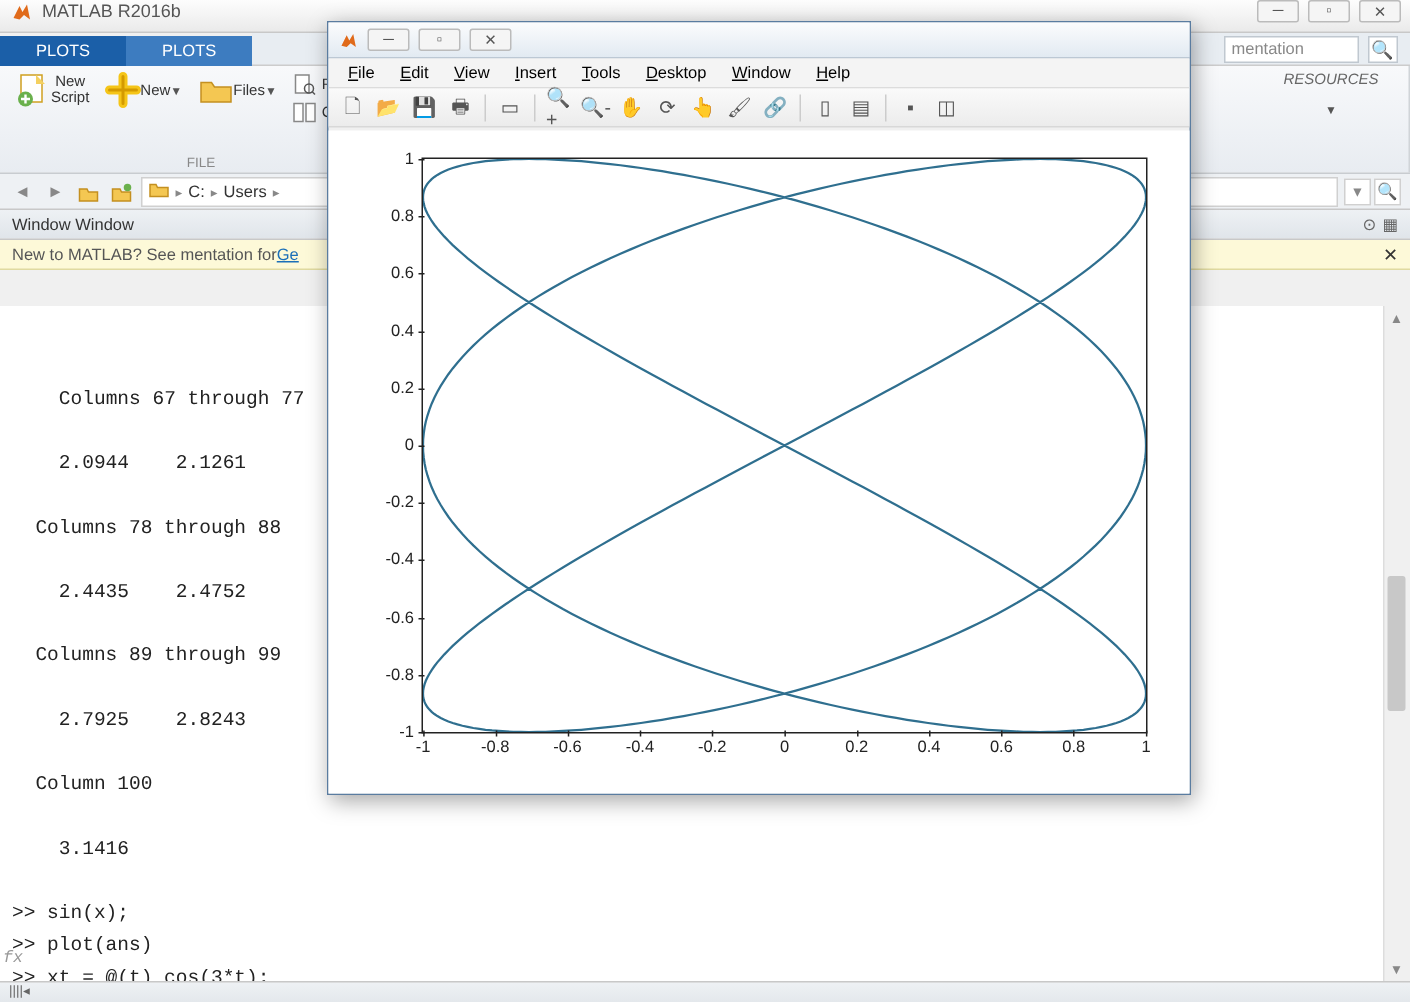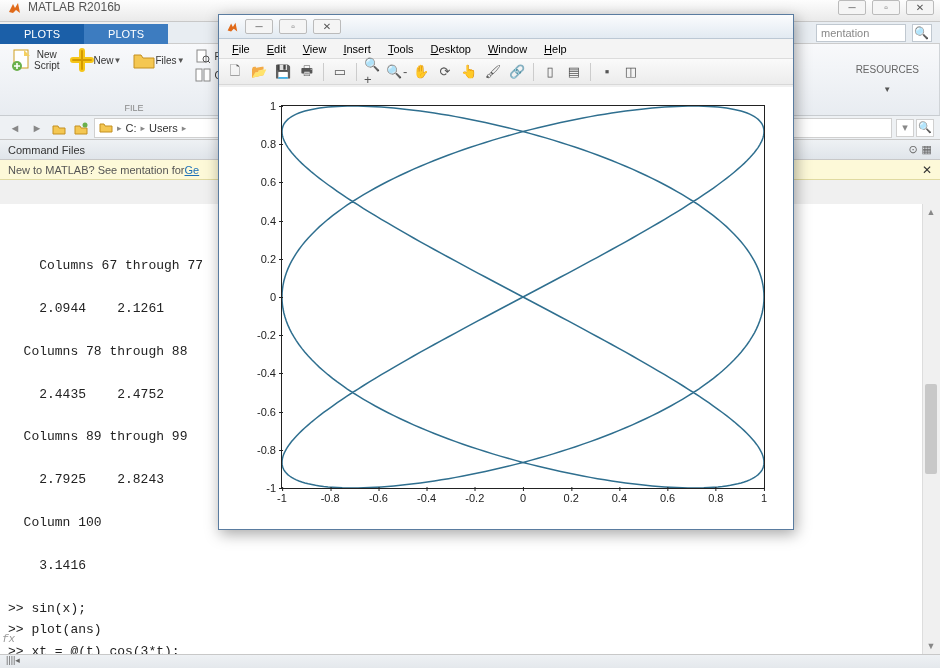--- a/index.html
+++ b/index.html
@@ -24,21 +24,21 @@
 .toolstrip { height: 72px; background: linear-gradient(#f8f9fb, #e8ecf1); border-bottom: 1px solid #c8ccd0; display: flex; }
 .toolgroup { border-right: 1px solid #d0d4d8; padding: 4px 10px 2px; display: flex; flex-direction: column; }
 .toolgroup-body { display: flex; gap: 10px; flex: 1; align-items: flex-start; }
 .toolgroup-label { text-align: center; font-size: 9px; color: #888; text-transform: uppercase; padding-top: 2px; }
 .bigbtn { display: flex; flex-direction: row; align-items: center; gap: 0; font-size: 10px; color: #333; cursor: pointer; min-width: 40px; }
 .bigbtn .ico { width: 24px; height: 24px; }
 .smallbtn-col { display: flex; flex-direction: column; gap: 3px; }
 .smallbtn { display: flex; align-items: center; gap: 4px; font-size: 10px; color: #333; cursor: pointer; }
 .smallbtn .ico { width: 16px; height: 16px; }
 .dropdown-arrow { font-size: 8px; color: #555; }
-.right-group { margin-left: auto; padding: 20px 20px; }
+.right-group { margin-left: auto; padding: 4px 20px; font-style: italic; }
 .right-group .heading { font-size: 10px; color: #666; }
 
 
 .addressbar { height: 24px; background: #eef1f4; border-bottom: 1px solid #c8c8c8; display: flex; align-items: center; padding: 0 6px; gap: 4px; }
 .addr-btn { width: 18px; height: 18px; display: flex; align-items: center; justify-content: center; color: #888; cursor: pointer; font-size: 11px; }
 .addr-path { flex: 1; display: flex; align-items: center; gap: 2px; background: #fff; height: 20px; border: 1px solid #d0d0d0; padding: 0 4px; font-size: 11px; }
 .addr-seg { color: #333; cursor: pointer; }
 .addr-sep { color: #888; font-size: 9px; padding: 0 2px; }
 .addr-right { display: flex; gap: 2px; }
 
@@ -188,21 +188,21 @@
     <span class="addr-seg">Users</span>
     <span class="addr-sep">▸</span>
   </div>
   <div class="addr-right">
     <div class="addr-btn" style="border:1px solid #d0d0d0;background:#fff">▾</div>
     <div class="addr-btn" style="border:1px solid #d0d0d0;background:#fff;color:#3d7cc0">🔍</div>
   </div>
 </div>
 
 <div class="cmd-titlebar">
-  <span>Command Files</span>
+  <span>Window Window</span>
   <div class="tools">
     <span>⊙</span>
     <span>▦</span>
   </div>
 </div>
 <div class="infobar">
   <span>New to MATLAB? See mentation for </span>
     <a>Ge</a>
   <span class="close">✕</span>
 </div>

